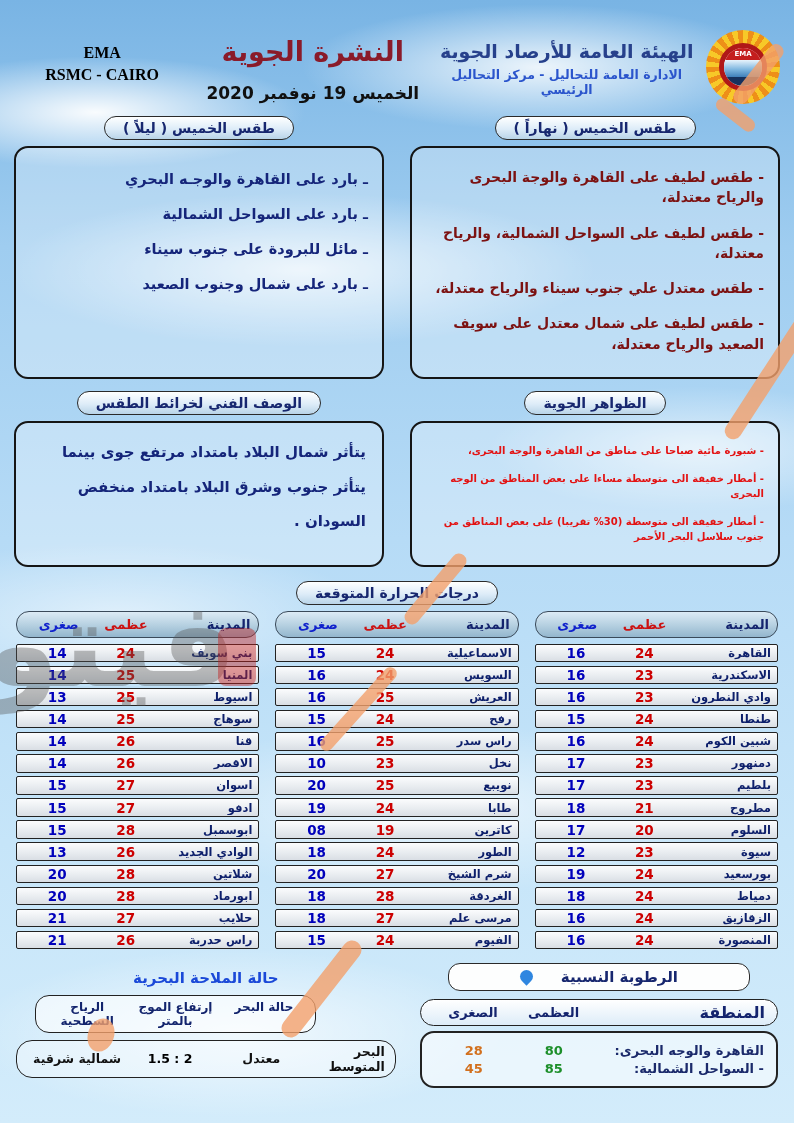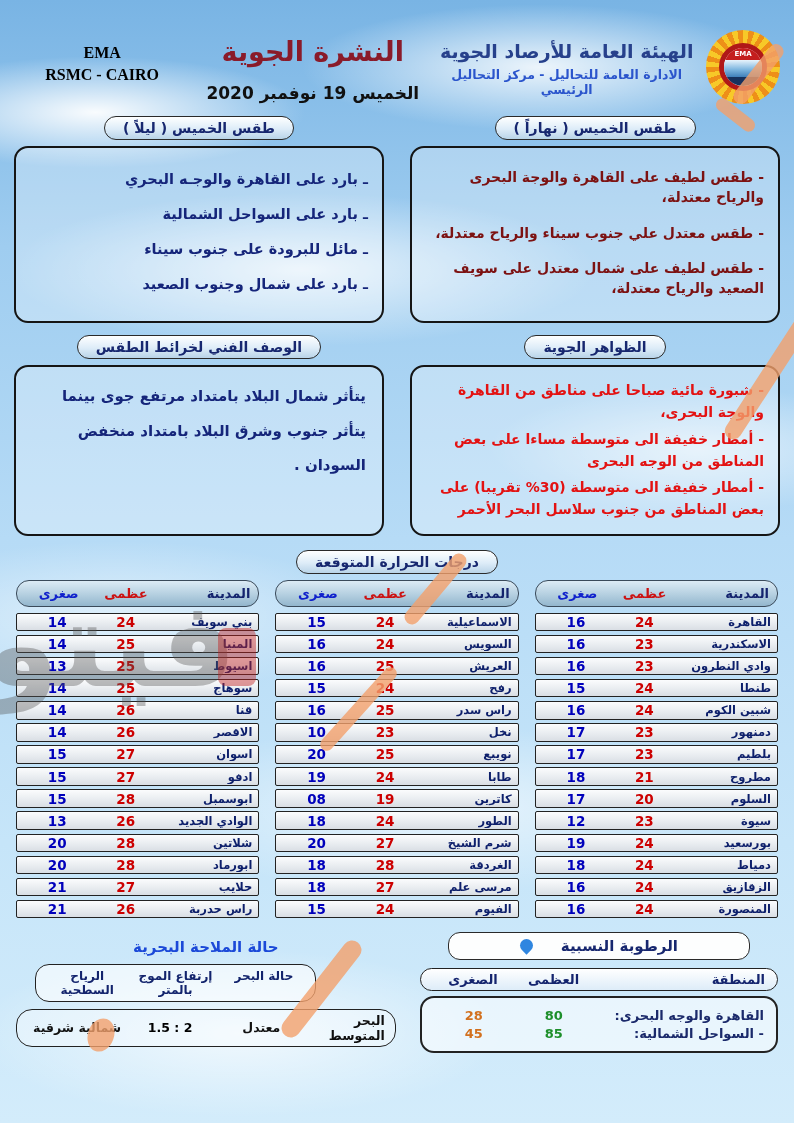--- a/index.html
+++ b/index.html
@@ -47,21 +47,21 @@
         background:linear-gradient(180deg,#feffff 0%,#ddecf8 55%,#b9d4e8 100%);
         color:#17276f;font-weight:bold;padding:3px 18px;font-size:14px;}
   .pill-wrap{text-align:center;}
   .panel{border:2px solid #151515;border-radius:14px;background:rgba(255,255,255,.28);
          padding:8px 14px;margin-top:6px;}
   .two-col{display:flex;gap:26px;padding:0 14px;margin-top:12px;align-items:stretch;}
   .col{flex:1;display:flex;flex-direction:column;}
   .col .panel{flex:1;}
   .day-line{color:#7c1212;font-weight:bold;font-size:14px;margin:11px 0 15px;line-height:1.45;}
   .night-line{color:#15257a;font-weight:bold;font-size:14.5px;margin:15px 0 19px;}
-  .phen-line{color:#e31212;font-weight:bold;font-size:14px;margin:5px 0;line-height:1.55;}
+  .phen-line{color:#e31212;font-weight:bold;font-size:10px;margin:12px 0;line-height:1.55;}
   .desc-text{color:#15257a;font-weight:bold;font-size:15px;line-height:2.3;padding:4px 2px;}
   
   .temp-title-wrap{text-align:center;margin:14px 0 6px;}
   .temp-groups{display:flex;gap:16px;padding:0 16px;}
   .tgroup{flex:1;}
   .thead{display:flex;align-items:center;border:1.5px solid #3a4a5a;border-radius:13px;
          background:linear-gradient(180deg,#dcebf5 0%,#b4cfe0 55%,#93b6cd 100%);
          padding:5px 8px;margin-bottom:6px;font-weight:bold;font-size:13px;}
   .th-city{flex:1.35;color:#14246e;}
   .th-max{flex:1;color:#cc1111;text-align:center;}
@@ -77,21 +77,21 @@
   .humidity{flex:1;}
   .marine{flex:1.06;}
   .hum-title-pill{display:flex;align-items:center;justify-content:center;gap:28px;
         border:1.6px solid #2a2a2a;border-radius:12px;background:#fdfefe;
         color:#17276f;font-weight:bold;font-size:15px;padding:4px 10px;margin:0 28px;}
   .drop-icon{width:13px;height:13px;background:#2f86e0;border-radius:50% 50% 50% 0;
         transform:rotate(-45deg);display:inline-block;flex:none;}
   .hum-head{display:flex;align-items:center;border:1.5px solid #222;border-radius:14px;
         background:linear-gradient(180deg,#ffffff,#ddecf8);font-weight:bold;font-size:13px;
         color:#14246e;padding:3px 12px;margin:8px 0 5px;}
-  .hh-region{flex:1.7;font-size:13px;}
+  .hh-region{flex:1.7;font-size:16px;}
   .hh-max{flex:.8;text-align:center;}
   .hh-min{flex:.8;text-align:center;}
   .hum-panel{border:2px solid #222;border-radius:14px;background:rgba(255,255,255,.55);padding:7px 12px;}
   .hum-row{display:flex;align-items:center;font-size:13px;margin:3px 0;}
   .hr-region{flex:1.7;color:#1b2a6b;font-weight:600;}
   .hr-max{flex:.8;text-align:center;color:#1d8f2a;font-weight:bold;}
   .hr-min{flex:.8;text-align:center;color:#d2701e;font-weight:bold;}
   .marine-title{text-align:center;color:#1b49d8;font-weight:bold;font-size:15px;margin:6px 0 8px;}
   .m-head{display:flex;border:1.5px solid #222;border-radius:14px;font-weight:bold;font-size:12px;
         color:#13246d;background:rgba(255,255,255,.6);padding:4px 10px;width:74%;
@@ -146,20 +146,21 @@
         <div>RSMC - CAIRO</div>
       </div>
     </header>
 
     <div class="two-col">
       <section class="col">
         <div class="pill-wrap"><div class="pill">طقس الخميس ( نهاراً )</div></div>
         <div class="panel">
 
         <div class="day-line">- طقس لطيف على القاهرة والوجة البحرى والرياح معتدلة،</div>
+            <div class="day-line">- طقس لطيف على السواحل الشمالية، والرياح معتدلة،</div>
             <div class="day-line">- طقس معتدل علي جنوب سيناء والرياح معتدلة،</div>
             <div class="day-line">- طقس لطيف على شمال معتدل على سويف الصعيد  والرياح معتدلة،</div>
           </div>
       </section>
       <section class="col">
         <div class="pill-wrap"><div class="pill">طقس الخميس   ( ليلاً )</div></div>
         <div class="panel">
 
         <div class="night-line">ـ بارد على القاهرة والوجـه البحري</div>
             <div class="night-line">ـ  بارد على السواحل الشمالية</div>

